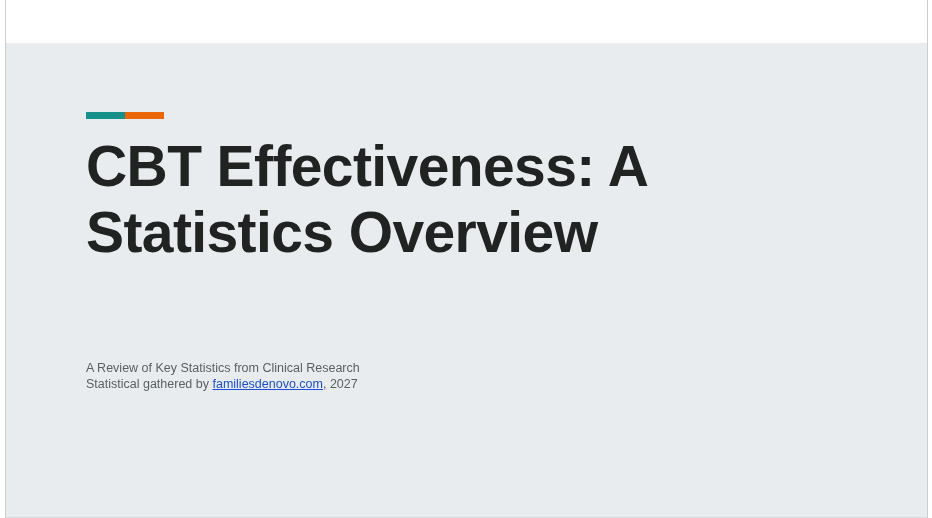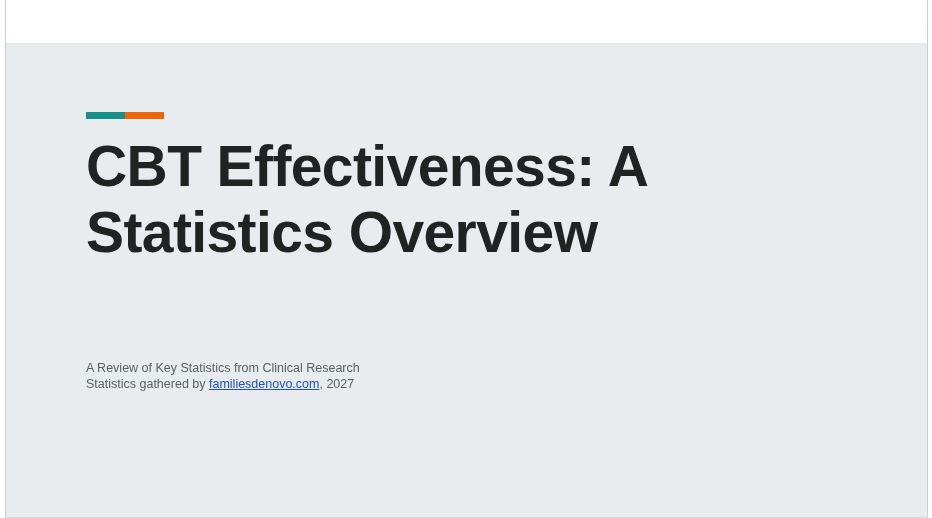--- a/index.html
+++ b/index.html
@@ -149,19 +149,19 @@
       <div class="accent-rule">
         <div class="seg accent-seg-teal"></div>
         <div class="seg accent-seg-orange"></div>
       </div>
 
       <h1 class="slide-title">CBT Effectiveness: A
 Statistics Overview</h1>
 
       <div class="slide-subtitle">
         <span class="subtitle-line">A Review of Key Statistics from Clinical Research</span>
-        <span class="subtitle-line"><span>Statistics gathered by </span><a class="source-link" href="#">familiesdenovo.com</a><span>, 2027</span></span>
+        <span class="subtitle-line"><span>Statistical gathered by </span><a class="source-link" href="#">familiesdenovo.com</a><span>, 2027</span></span>
       </div>
 
     </div>
   </div>
 
 </div>
 
 </body></html>

